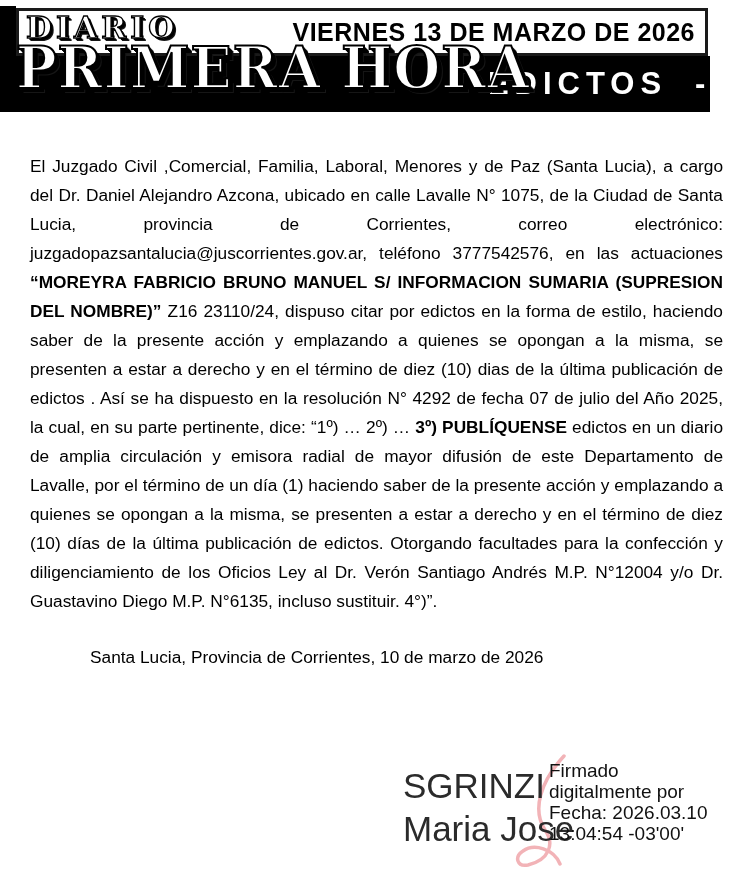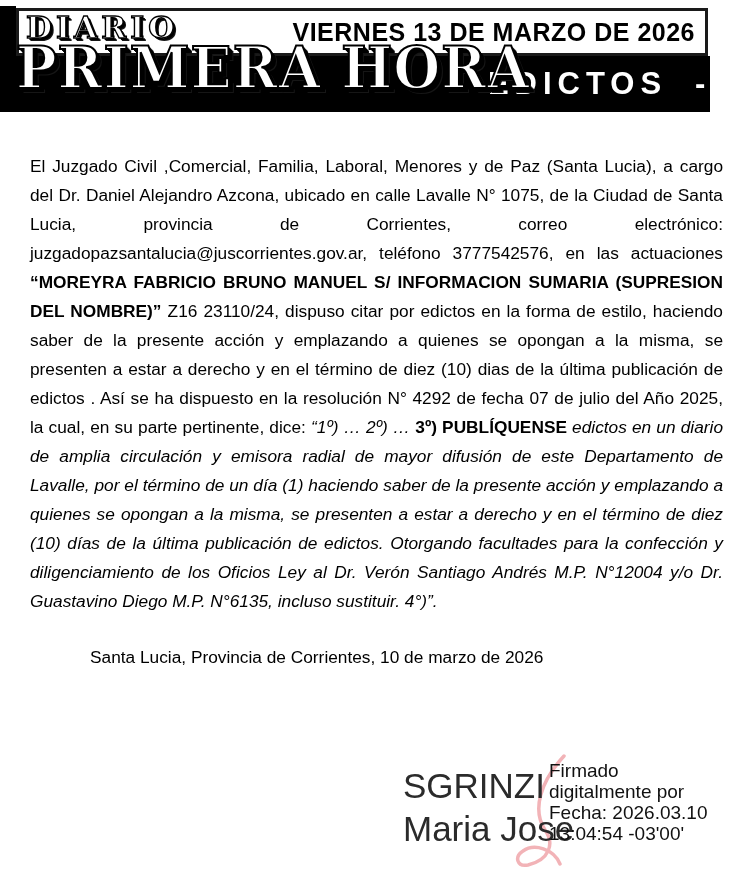--- a/index.html
+++ b/index.html
@@ -99,21 +99,21 @@
   }
   .edict-text {
     margin: 0;
     font-size: 17.3px;
     line-height: 29px;
     text-align: justify;
     color: #000;
   }
   .run-normal { font-weight: normal; font-style: normal; }
   .run-bold { font-weight: bold; }
-  .run-italic { font-style: italic; }
+  .run-italic { }
   .run-bold-italic { font-weight: bold; }
   .dateline {
     margin: 27px 0 0 60px;
     font-size: 17.3px;
     line-height: 29px;
     color: #000;
   }
 
   
   .signature-block {

